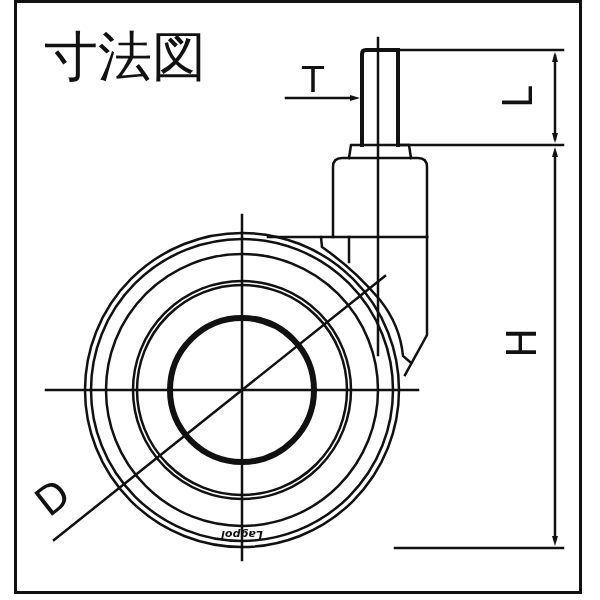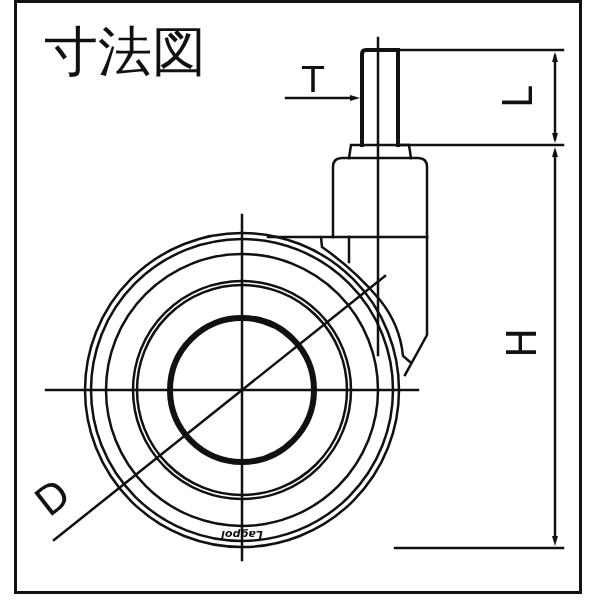--- a/index.html
+++ b/index.html
@@ -1,18 +1,18 @@
 <!DOCTYPE html>
 <html><head>
 <meta charset="utf-8">
 <style>
   html, body { margin: 0; padding: 0; background: #ffffff; }
   body { width: 600px; height: 600px; position: relative; overflow: hidden; font-family: "DejaVu Sans", sans-serif; }
   .frame { position: absolute; left: 14px; top: 0px; width: 568px; height: 594px; border: 3px solid #111; border-top-width: 3px; box-sizing: border-box; }
-  .title { position: absolute; left: 44px; top: 26px; font-size: 54px; line-height: 60px; color: #111; letter-spacing: 0px; font-family: Liberation Mono, monospace; }
+  .title { position: absolute; left: 44px; top: 26px; font-size: 54px; line-height: 60px; color: #111; letter-spacing: 0px; font-family: Liberation Sans, sans-serif; }
   svg { position: absolute; left: 0; top: 0; }
   .lbl { font-family: "DejaVu Sans", sans-serif; fill: #111; }
 </style>
 </head>
 <body>
 
 <div class="frame"></div>
 
 <div class="title">寸法図</div>
 

